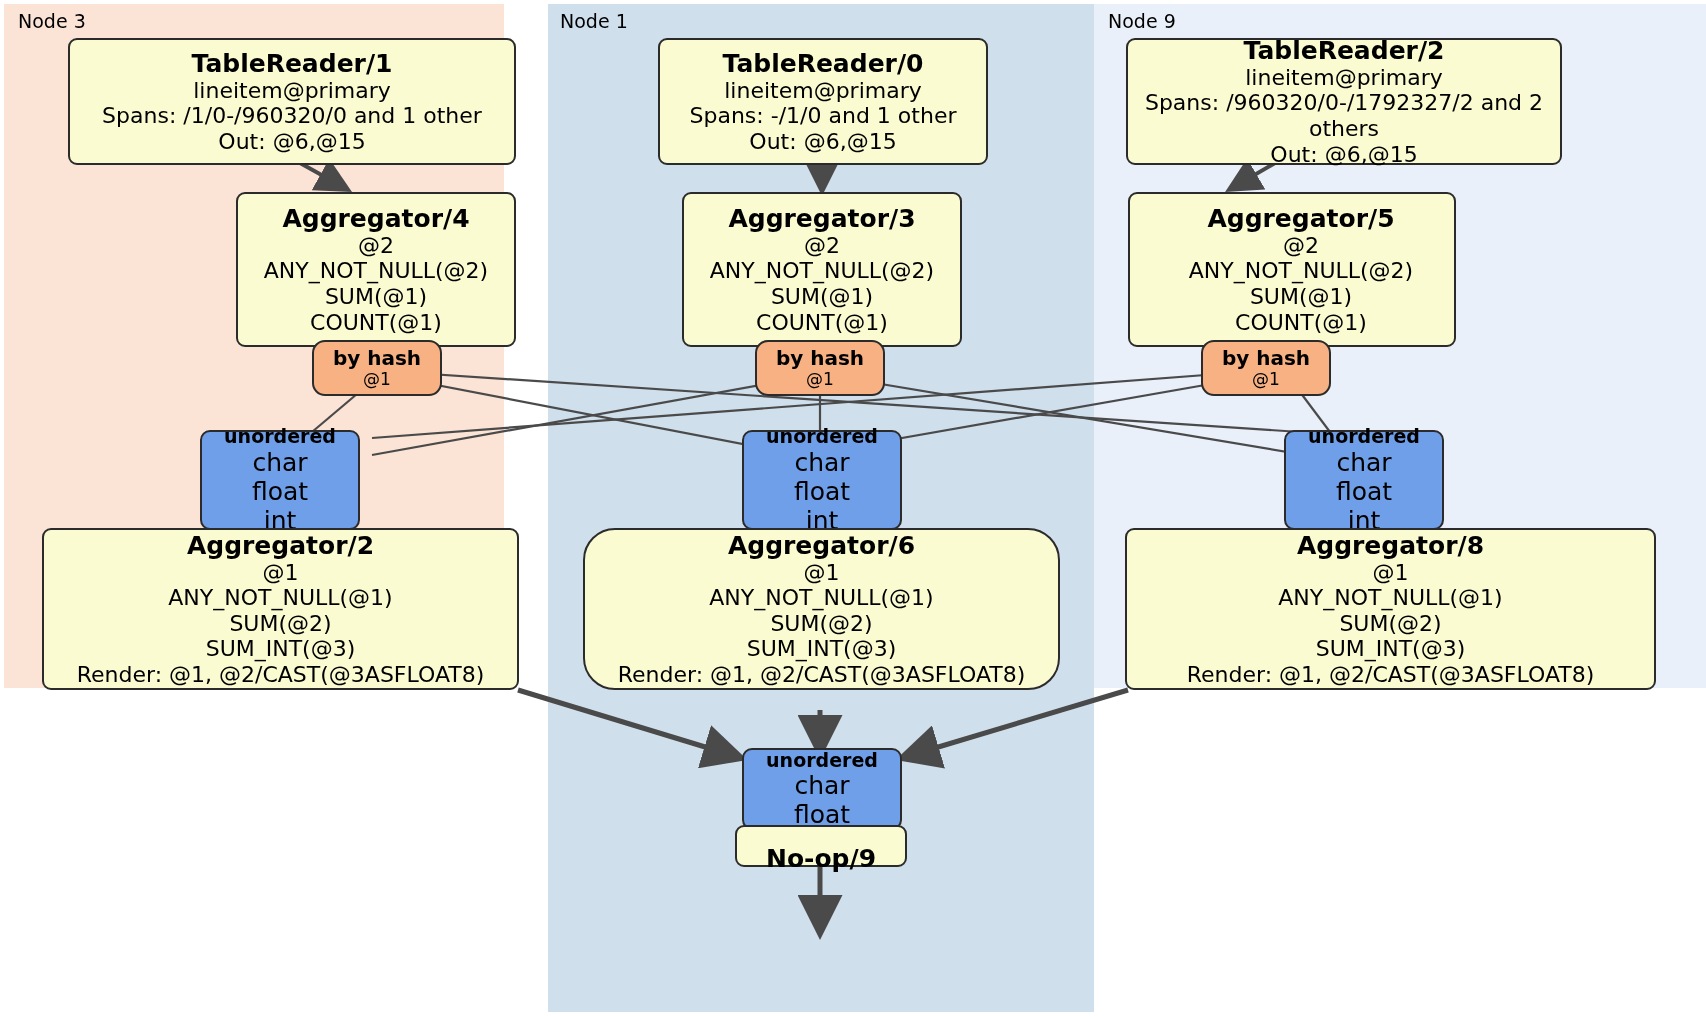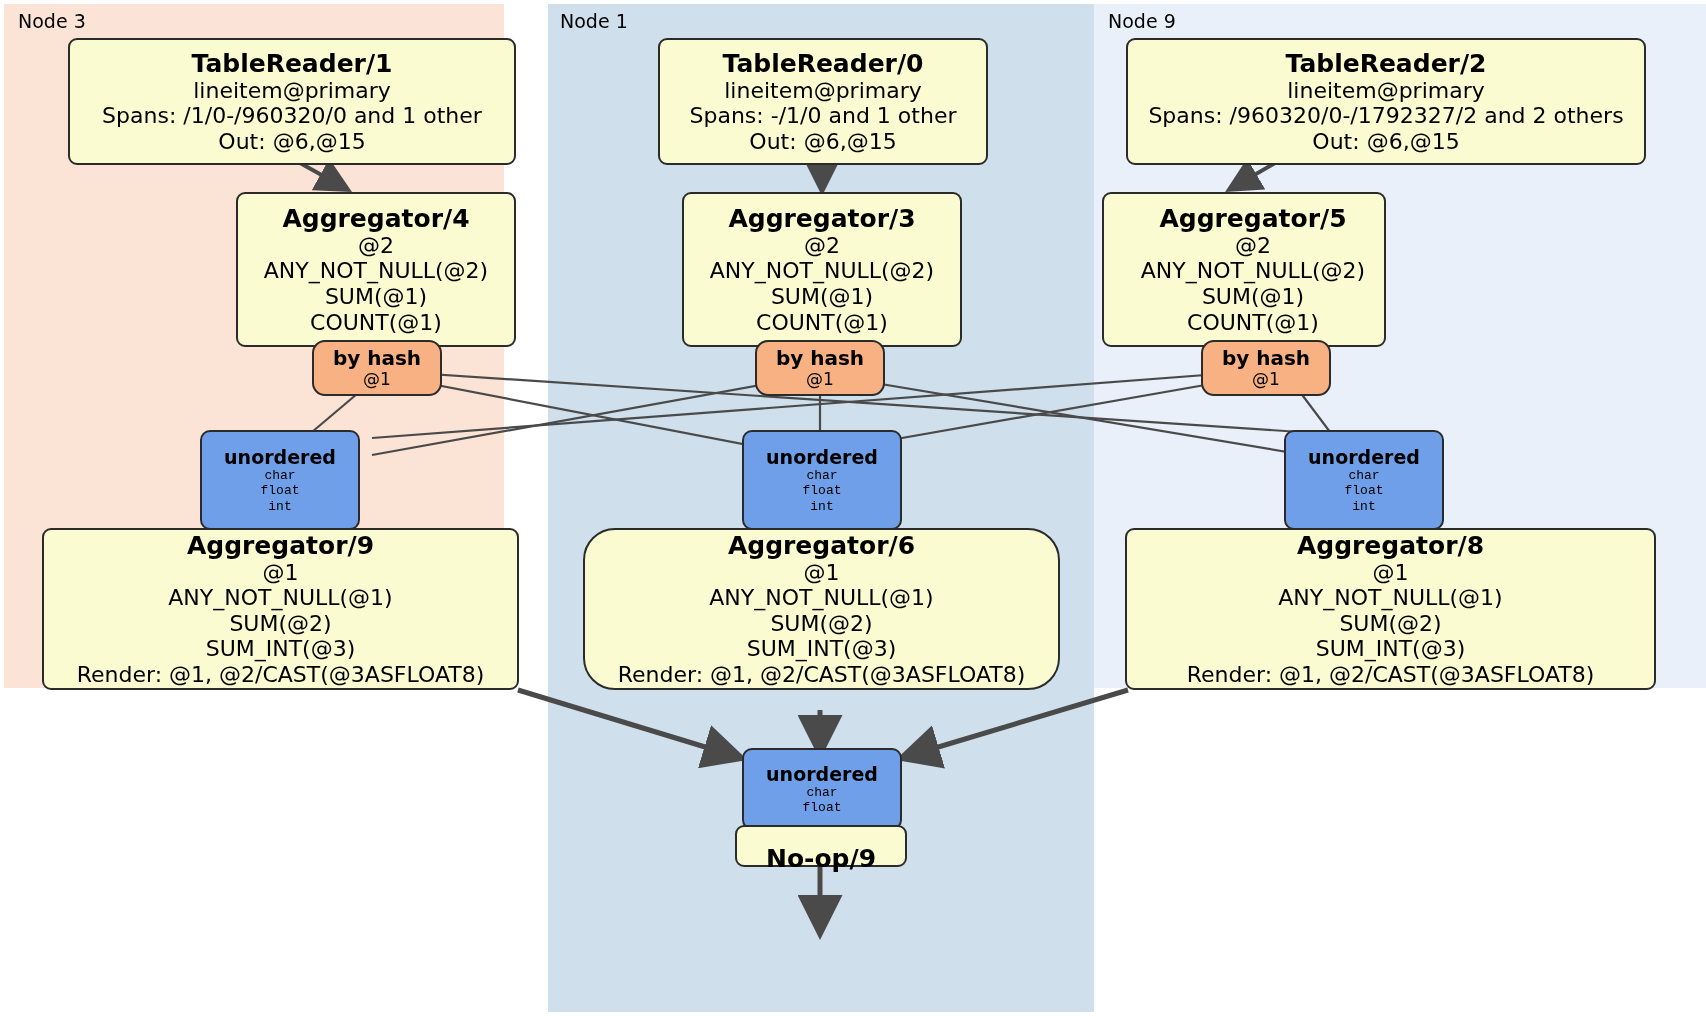--- a/index.html
+++ b/index.html
@@ -17,21 +17,21 @@
   .gbox .ttl{font-weight:bold;font-size:25px;color:#000;letter-spacing:0px;}
   .gbox .ln{font-size:22px;color:#000;}
 
   .proc{background:#fbfbd2;}              
   .router{background:#f7b183;border-radius:13px;}   
   .sync{background:#6f9fe8;border-radius:10px;}     
 
   .router .ttl{font-size:20px;}
   .router .ln{font-size:17px;}
   .sync .ttl{font-size:19px;}
-  .sync .ln{font-size:13px;font-family:Liberation Mono, monospace;}
+  .sync .ln{font-size:25px;}
 
   .small .ttl{font-size:25px;margin-top:24px;}
 
   svg.edges{position:absolute;left:0;top:0;width:1706px;height:1016px;
             pointer-events:none;}
 </style>
 </head>
 <body>
 
 <div id="stage">
@@ -84,21 +84,21 @@
     <div class="ln">Out: @6,@15</div>
   </div>
 
   <div class="gbox proc" style="left:658px;top:38px;width:330px;height:127px;">
     <div class="ttl">TableReader/0</div>
     <div class="ln">lineitem@primary</div>
     <div class="ln">Spans: -/1/0 and 1 other</div>
     <div class="ln">Out: @6,@15</div>
   </div>
 
-  <div class="gbox proc" style="left:1126px;top:38px;width:520px;height:127px;">
+  <div class="gbox proc" style="left:1126px;top:38px;width:436px;height:127px;">
     <div class="ttl">TableReader/2</div>
     <div class="ln">lineitem@primary</div>
     <div class="ln">Spans: /960320/0-/1792327/2 and 2 others</div>
     <div class="ln">Out: @6,@15</div>
   </div>
 
   <div class="gbox proc" style="left:236px;top:192px;width:280px;height:155px;">
     <div class="ttl">Aggregator/4</div>
     <div class="ln">@2</div>
     <div class="ln">ANY_NOT_NULL(@2)</div>
@@ -107,21 +107,21 @@
   </div>
 
   <div class="gbox proc" style="left:682px;top:192px;width:280px;height:155px;">
     <div class="ttl">Aggregator/3</div>
     <div class="ln">@2</div>
     <div class="ln">ANY_NOT_NULL(@2)</div>
     <div class="ln">SUM(@1)</div>
     <div class="ln">COUNT(@1)</div>
   </div>
 
-  <div class="gbox proc" style="left:1102px;top:192px;width:284px;height:155px;padding-left:18px;">
+  <div class="gbox proc" style="left:1128px;top:192px;width:328px;height:155px;padding-left:18px;">
     <div class="ttl">Aggregator/5</div>
     <div class="ln">@2</div>
     <div class="ln">ANY_NOT_NULL(@2)</div>
     <div class="ln">SUM(@1)</div>
     <div class="ln">COUNT(@1)</div>
   </div>
 
   <div class="gbox router" style="left:312px;top:340px;width:130px;height:56px;">
     <div class="ttl">by hash</div>
     <div class="ln">@1</div>
@@ -152,21 +152,21 @@
   </div>
 
   <div class="gbox sync" style="left:1284px;top:430px;width:160px;height:100px;">
     <div class="ttl">unordered</div>
     <div class="ln">char</div>
     <div class="ln">float</div>
     <div class="ln">int</div>
   </div>
 
   <div class="gbox proc" style="left:42px;top:528px;width:477px;height:162px;">
-    <div class="ttl">Aggregator/9</div>
+    <div class="ttl">Aggregator/2</div>
     <div class="ln">@1</div>
     <div class="ln">ANY_NOT_NULL(@1)</div>
     <div class="ln">SUM(@2)</div>
     <div class="ln">SUM_INT(@3)</div>
     <div class="ln">Render: @1, @2/CAST(@3ASFLOAT8)</div>
   </div>
 
   <div class="gbox proc" style="left:583px;top:528px;width:477px;height:162px;border-radius:32px;">
     <div class="ttl">Aggregator/6</div>
     <div class="ln">@1</div>

